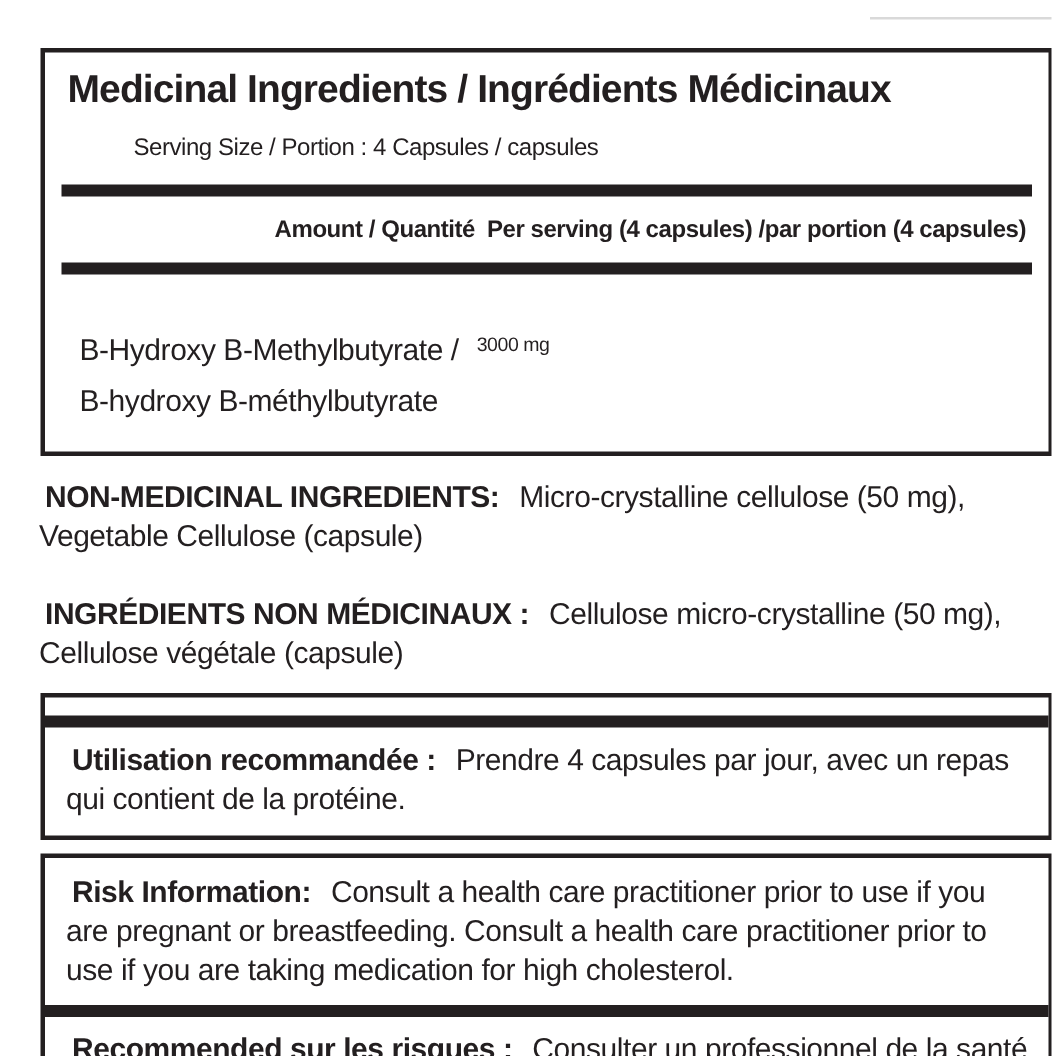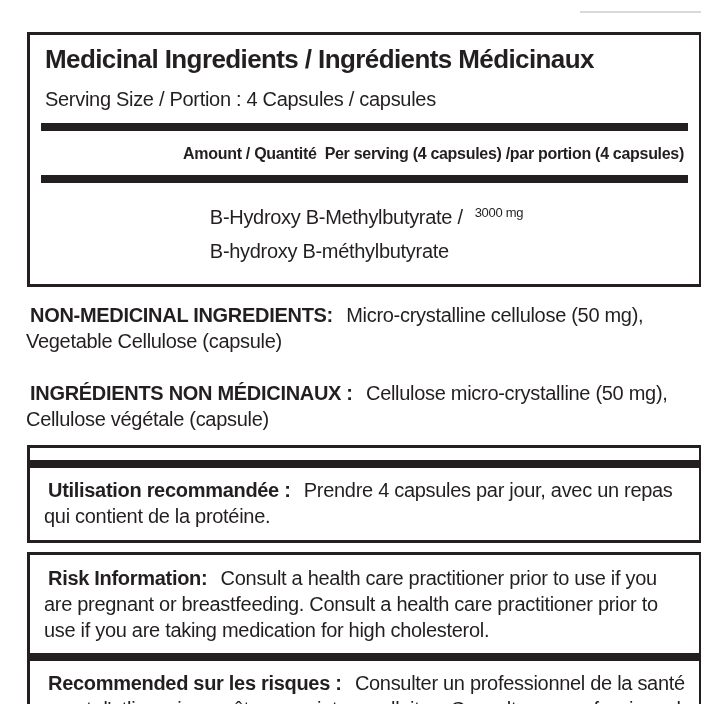--- a/index.html
+++ b/index.html
@@ -35,44 +35,45 @@
   }
   .facts-box { margin-top: 20px; padding: 2px 11px 8px 11px; }
   .facts-title {
     font-size: 26px;
     font-weight: bold;
     letter-spacing: -0.6px;
     line-height: 37px;
     white-space: nowrap;
   }
   .facts-line {
-    font-size: 20px;
+    font-size: 16px;
     letter-spacing: -0.3px;
     line-height: 26px;
+    margin-left: 44px;
   }
   .thick-rule {
     height: 5px;
     background: #231f20;
     margin: 7px 0 0 0;
   }
   .facts-header {
     display: flex;
     justify-content: flex-end;
     align-items: baseline;
     font-weight: bold;
     font-size: 16px;
     letter-spacing: -0.3px;
     line-height: 25px;
     padding: 6px 0 5px 0;
   }
   .ingredient-row {
     display: flex;
-    justify-content: center;
+    justify-content: flex-start;
     align-items: flex-start;
-    margin-top: 9px;
+    margin-top: 26px;
   }
   .ingredient-name { font-size: 20px; letter-spacing: -0.3px; line-height: 26px; }
   .ingredient-amount { font-size: 13px; letter-spacing: -0.3px; line-height: 26px; }
   .paragraph {
     margin-left: 10px;
     width: 685px;
     font-size: 20px;
     letter-spacing: -0.3px;
     line-height: 26px;
   }

